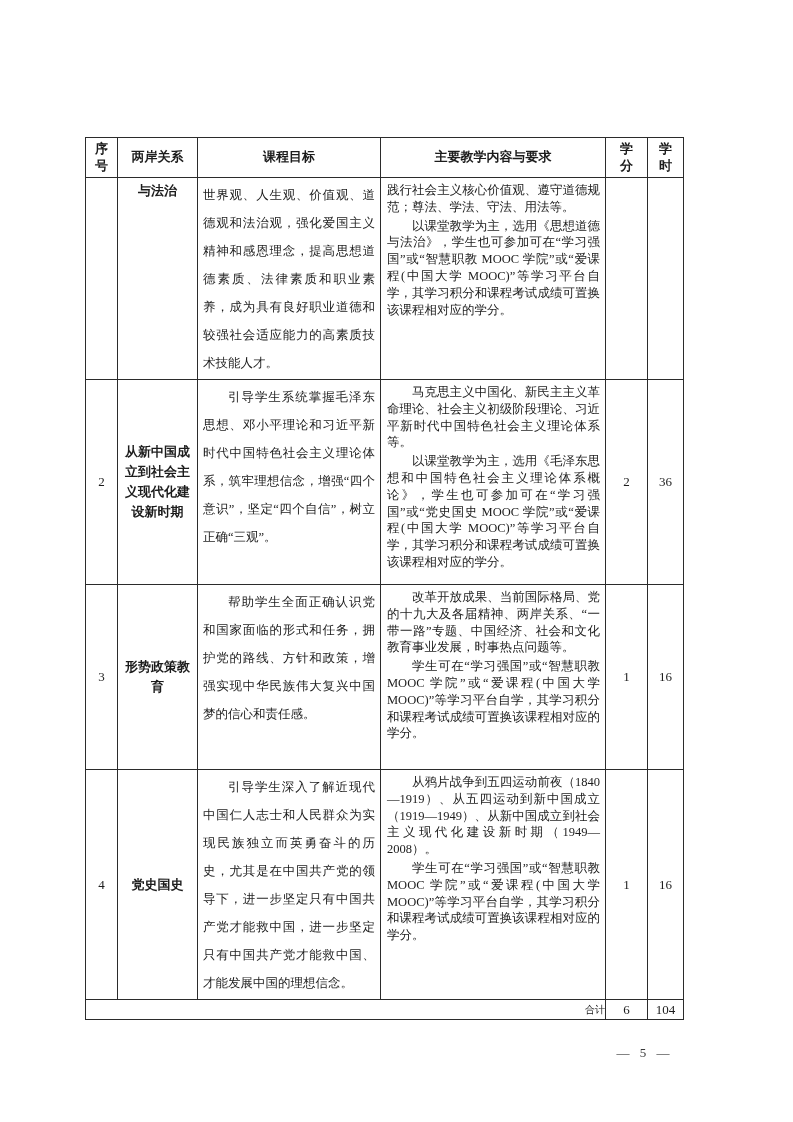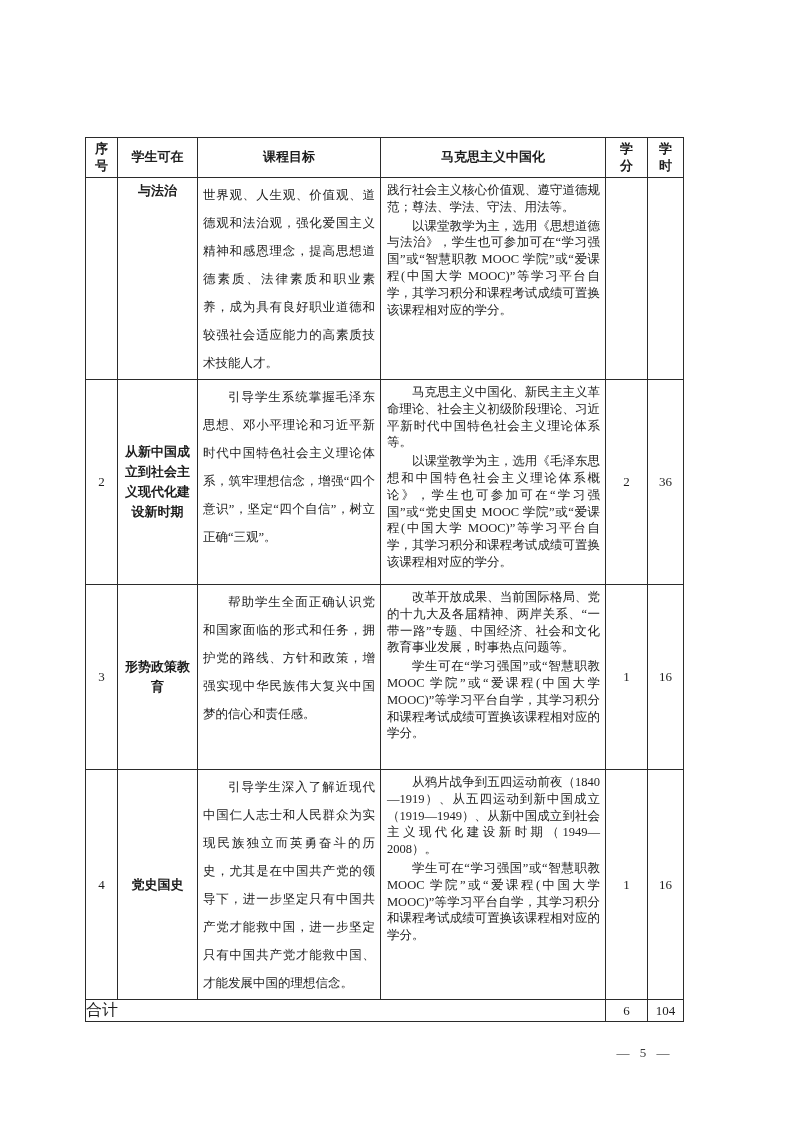--- a/index.html
+++ b/index.html
@@ -70,23 +70,23 @@
   }
   td p { margin: 0; }
   td p.indent { text-indent: 2em; }
   td p + p { margin-top: 2px; }
   td.num-cell {
     text-align: center;
     vertical-align: middle;
     font-size: 13px;
   }
   td.total-label-cell {
-    text-align: left;
+    text-align: right;
     vertical-align: middle;
-    font-size: 16px;
+    font-size: 10px;
   }
   .page-footer {
     position: absolute;
     left: 593px; top: 1045px;
     width: 100px;
     text-align: center;
     font-size: 13px;
     color: #3a3a3a;
     word-spacing: 7px;
   }
@@ -100,23 +100,23 @@
     <col style="width:80px">
     <col style="width:183px">
     <col style="width:225px">
     <col style="width:42px">
     <col style="width:36px">
   </colgroup>
 
   <tbody>
       <tr style="height:40px">
     <th class="hdr"><span class="stack">序号</span></th>
-    <th class="hdr">学生可在</th>
+    <th class="hdr">两岸关系</th>
     <th class="hdr">课程目标</th>
-    <th class="hdr">马克思主义中国化</th>
+    <th class="hdr">主要教学内容与要求</th>
     <th class="hdr"><span class="stack">学分</span></th>
     <th class="hdr"><span class="stack">学时</span></th>
   </tr>
 
   <tr style="height:148px">
     <td class="no-cell"></td>
     <td class="name-cell vtop">与法治</td>
     <td class="goal-cell">
       <p>世界观、人生观、价值观、道德观和法治观，强化爱国主义精神和感恩理念，提高思想道德素质、法律素质和职业素养，成为具有良好职业道德和较强社会适应能力的高素质技术技能人才。</p>
     </td>

